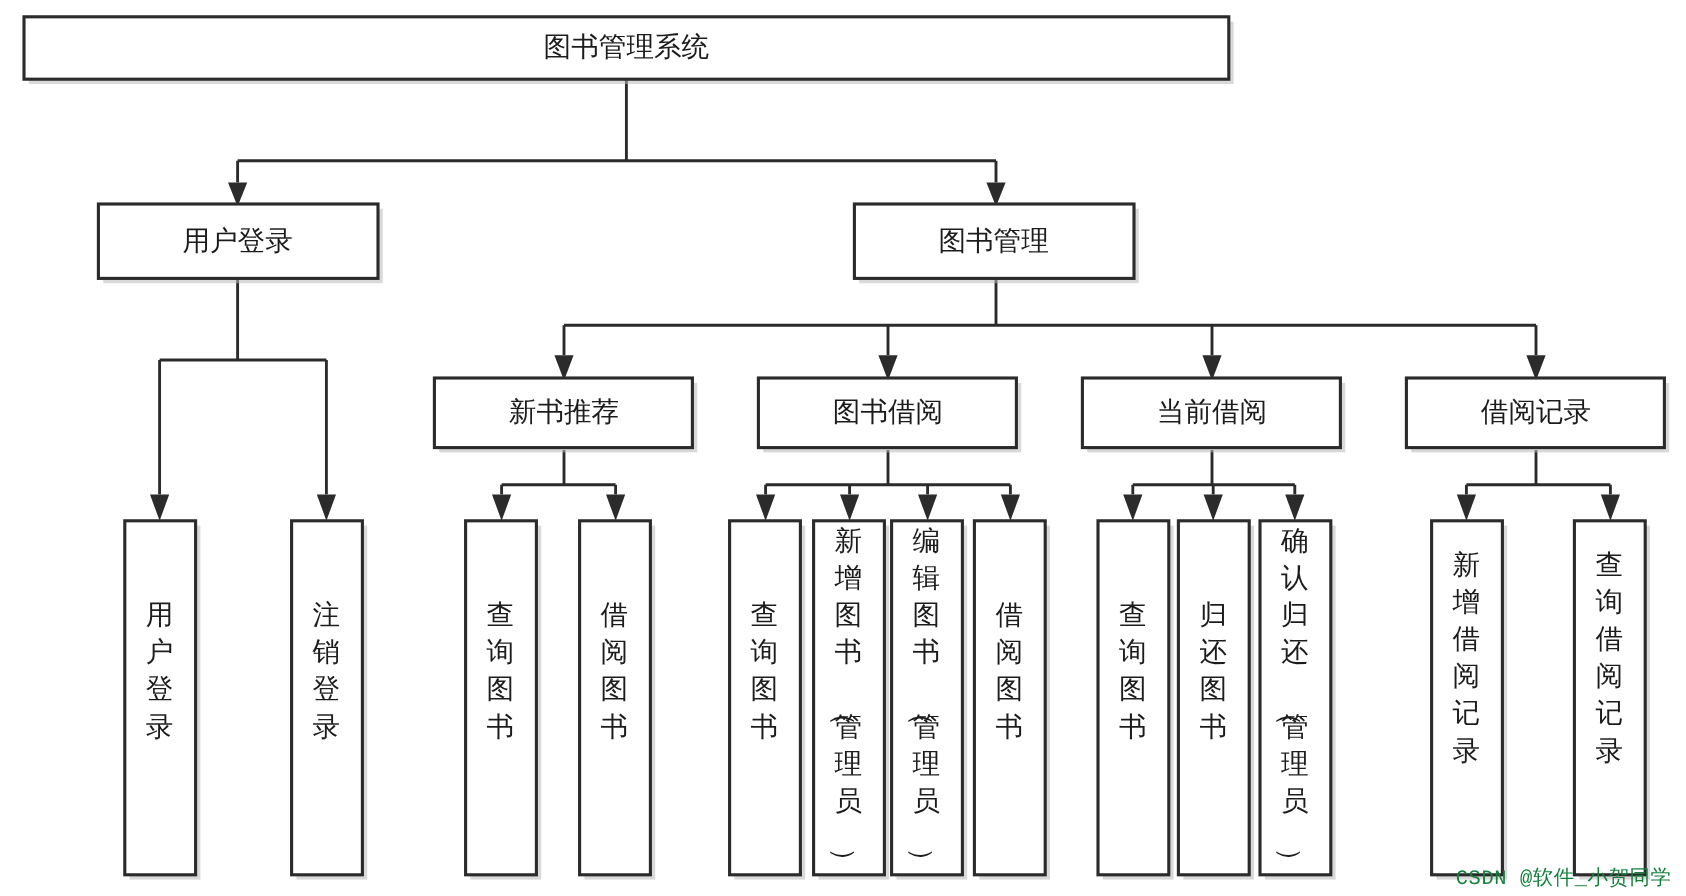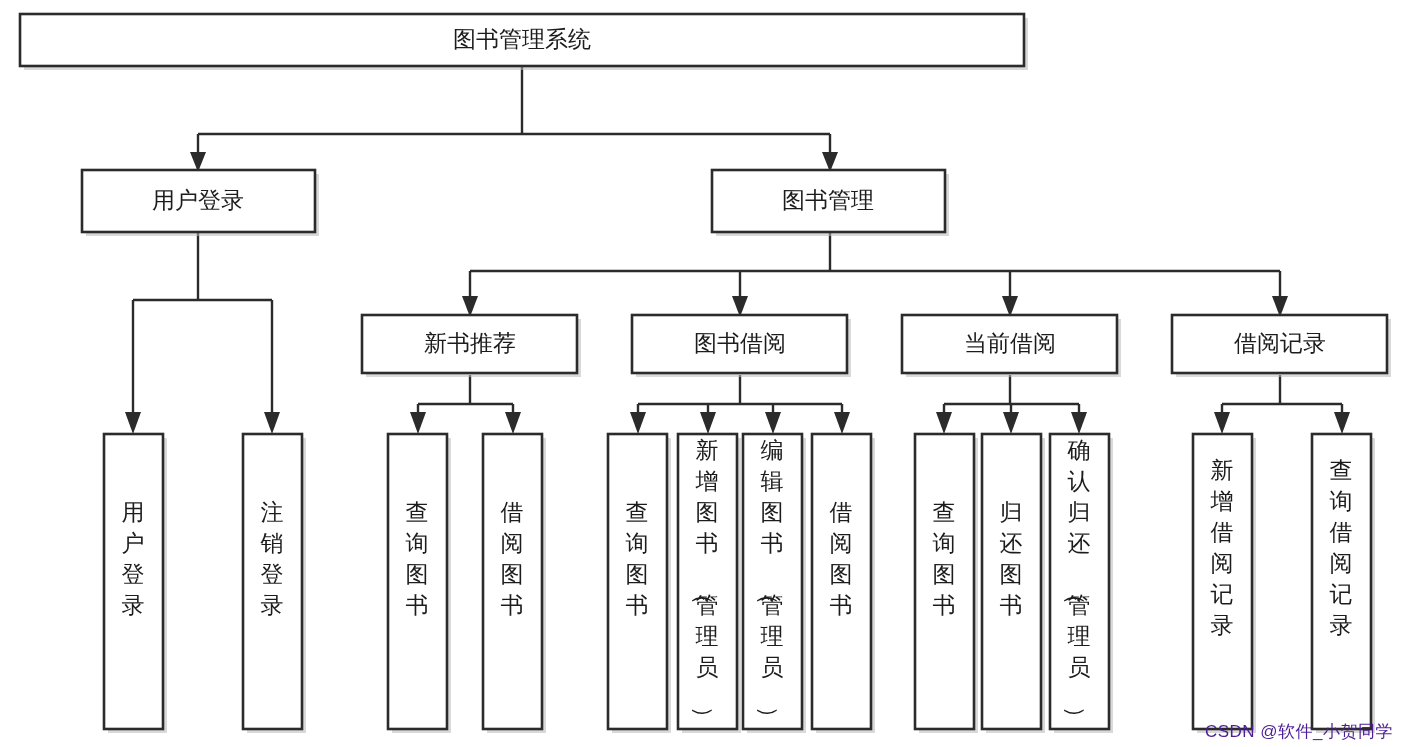--- a/index.html
+++ b/index.html
@@ -55,23 +55,23 @@
   .node-label-v {
     font-family: "Liberation Sans", "DejaVu Sans", sans-serif;
     font-size: 23px;
     fill: #1c1c1c;
     text-anchor: middle;
   }
   .watermark {
     position: absolute;
     right: 12px;
     bottom: 4px;
-    font-family: Liberation Sans, sans-serif;
+    font-family: Liberation Mono, monospace;
     font-size: 17px;
-    color: #4c1d95;
+    color: #15803d;
     letter-spacing: 0.5px;
     white-space: nowrap;
     pointer-events: none;
   }
 </style>
 </head>
 <body>
 
 <div id="diagram-root">
   <svg class="diagram" viewBox="0 0 1405 747" xmlns="http://www.w3.org/2000/svg">

